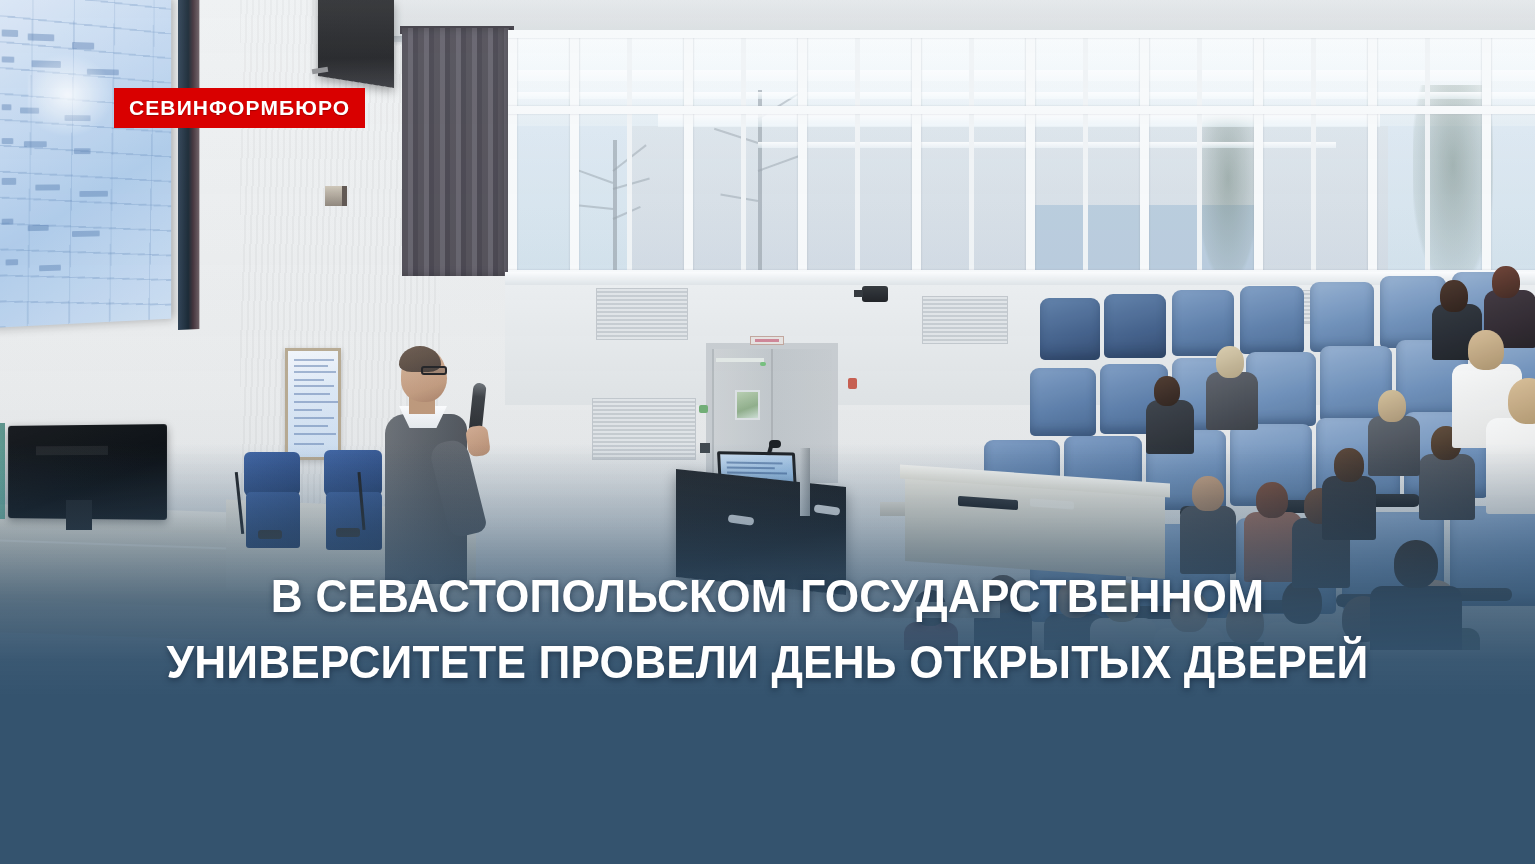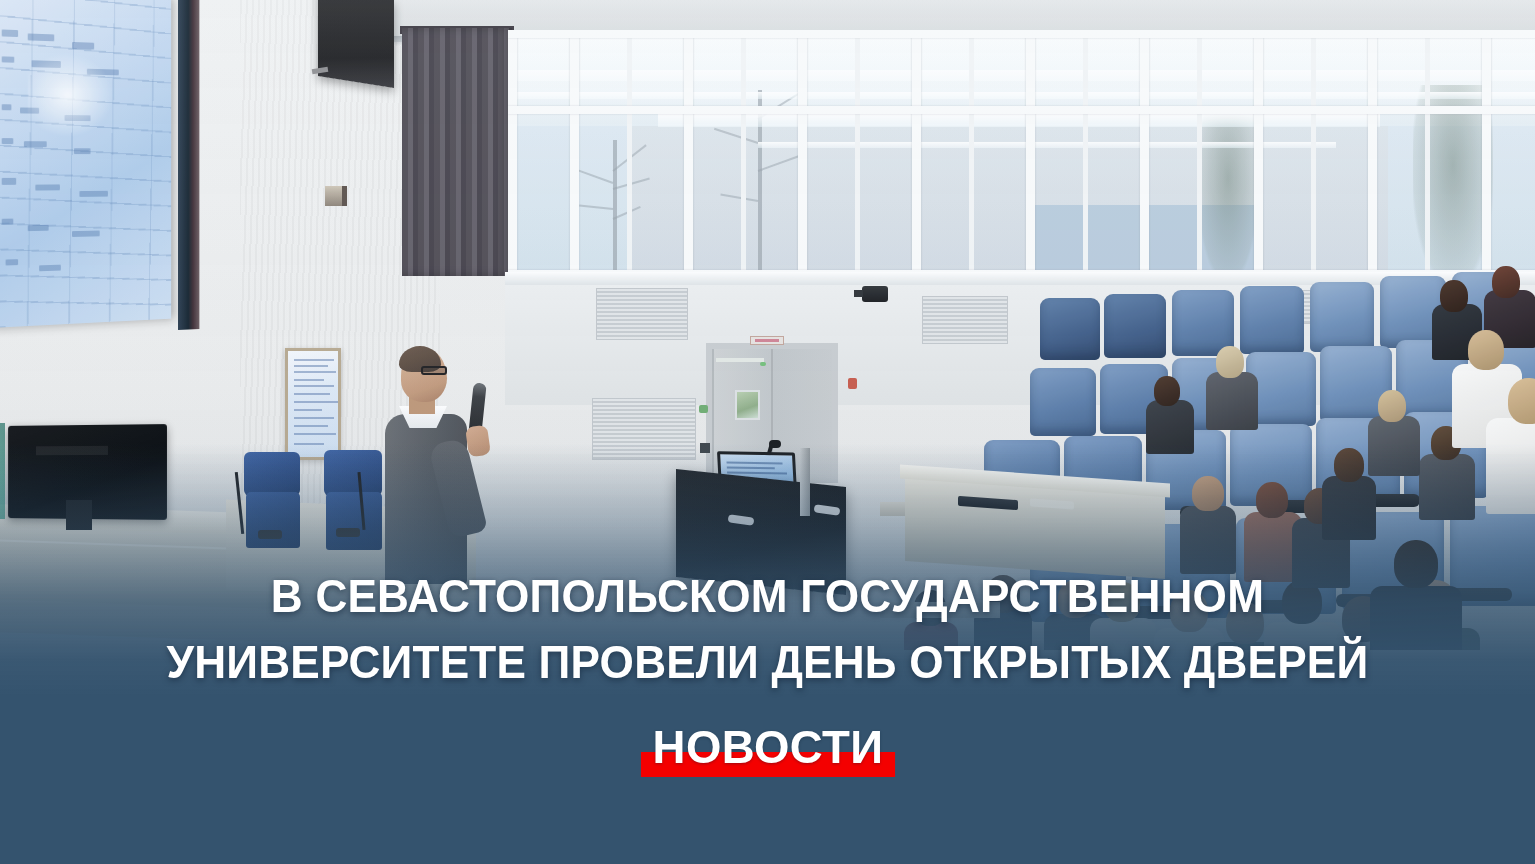--- a/index.html
+++ b/index.html
@@ -793,26 +793,21 @@
     <div class="aud-desk"></div>
     <div class="aud-desk-top"></div>
     <div class="rowdesk" style="left:958px; top:498px; width:60px; background:linear-gradient(180deg,#2b3036,#15181c); height:10px; transform:skewY(4deg);"></div>
     <div class="rowdesk" style="left:1030px; top:500px; width:44px; background:#f4f1e8; height:8px; transform:skewY(4deg);"></div>
 
     <div class="photo-grade"></div>
   </div>
 
   <div class="bottom-gradient"></div>
 
+  <div class="badge">СЕВИНФОРМБЮРО</div>
 
   <div class="headline">
     <span class="l">В СЕВАСТОПОЛЬСКОМ ГОСУДАРСТВЕННОМ</span>
     <span class="l">УНИВЕРСИТЕТЕ ПРОВЕЛИ ДЕНЬ ОТКРЫТЫХ ДВЕРЕЙ</span>
   </div>
 
-  <div class="news-wrap">
-    <span class="news">
-      <span class="news-bar"></span>
-      <span class="news-text">НОВОСТИ</span>
-    </span>
-  </div>
 
 </div>
 
 </body></html>

